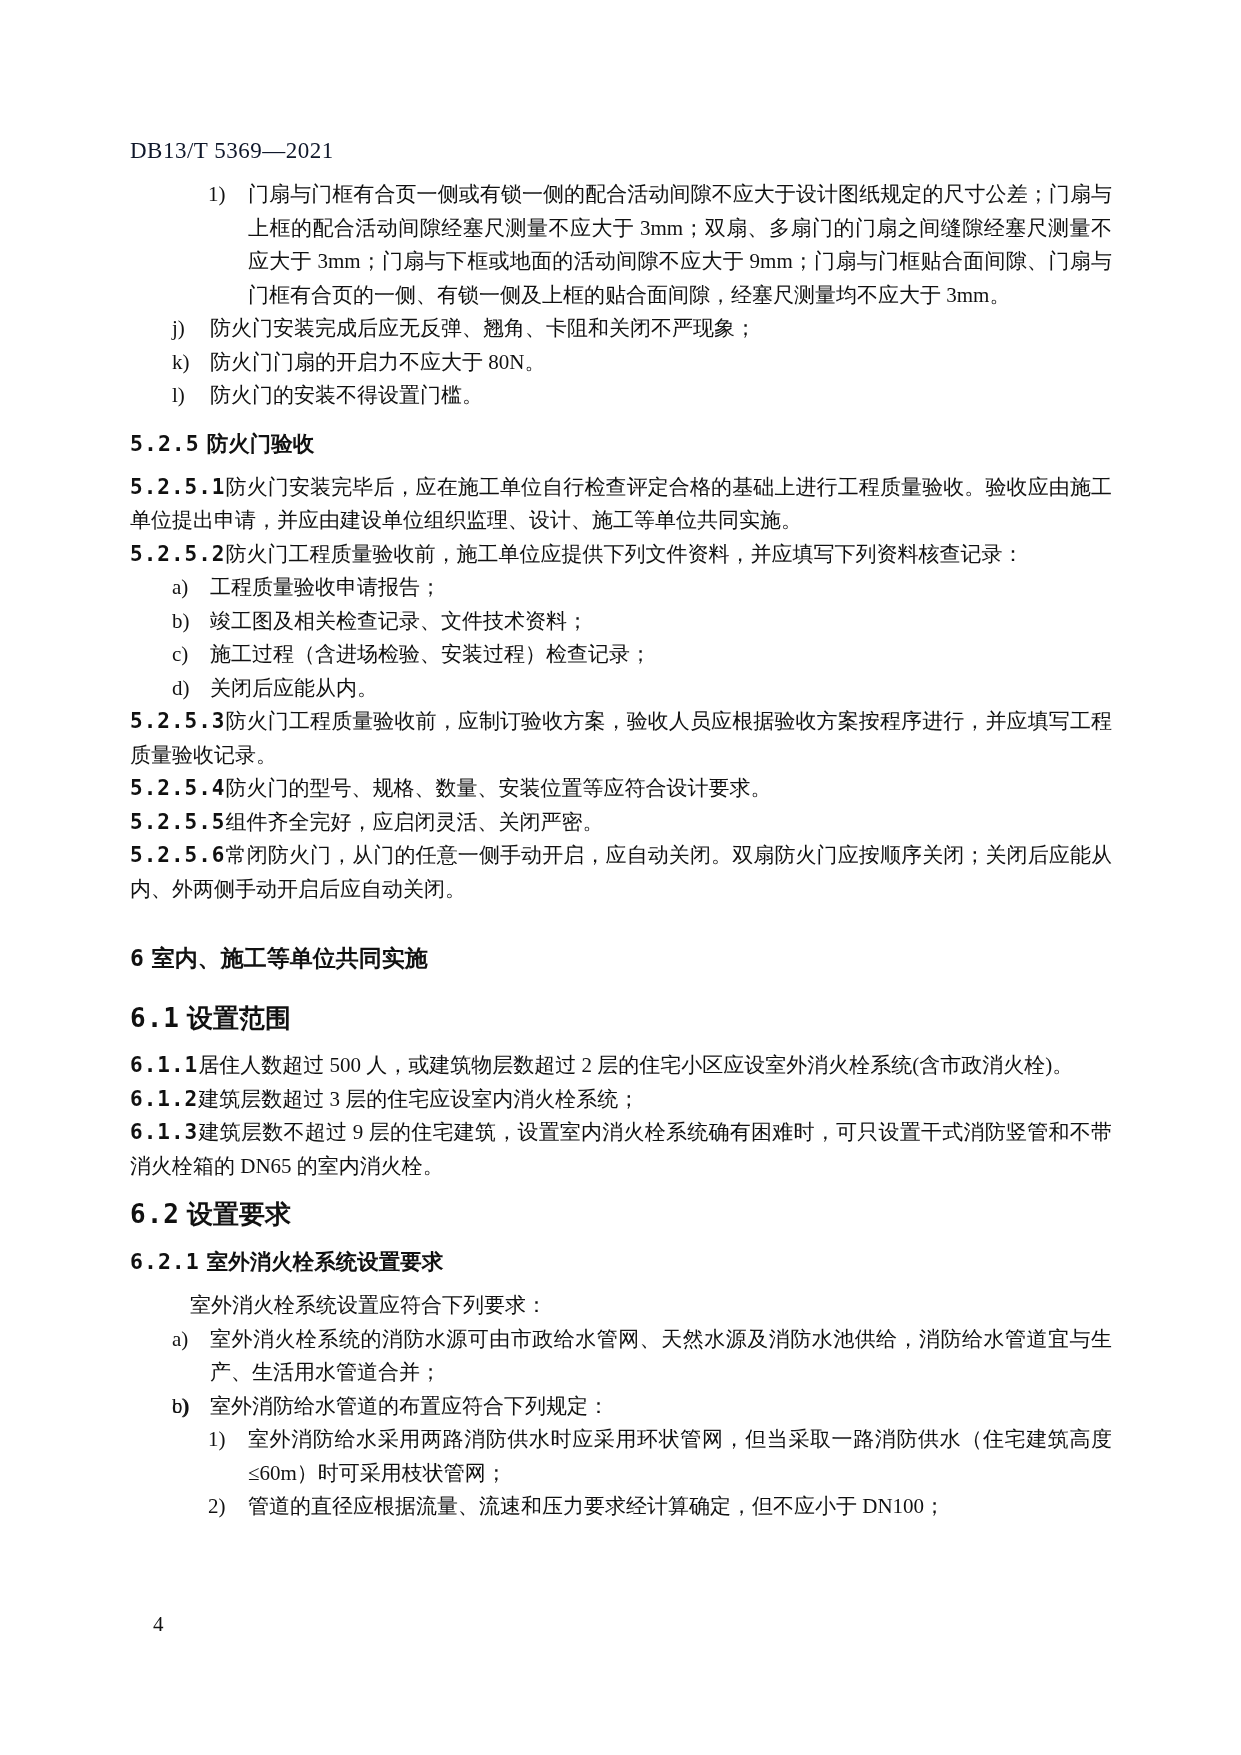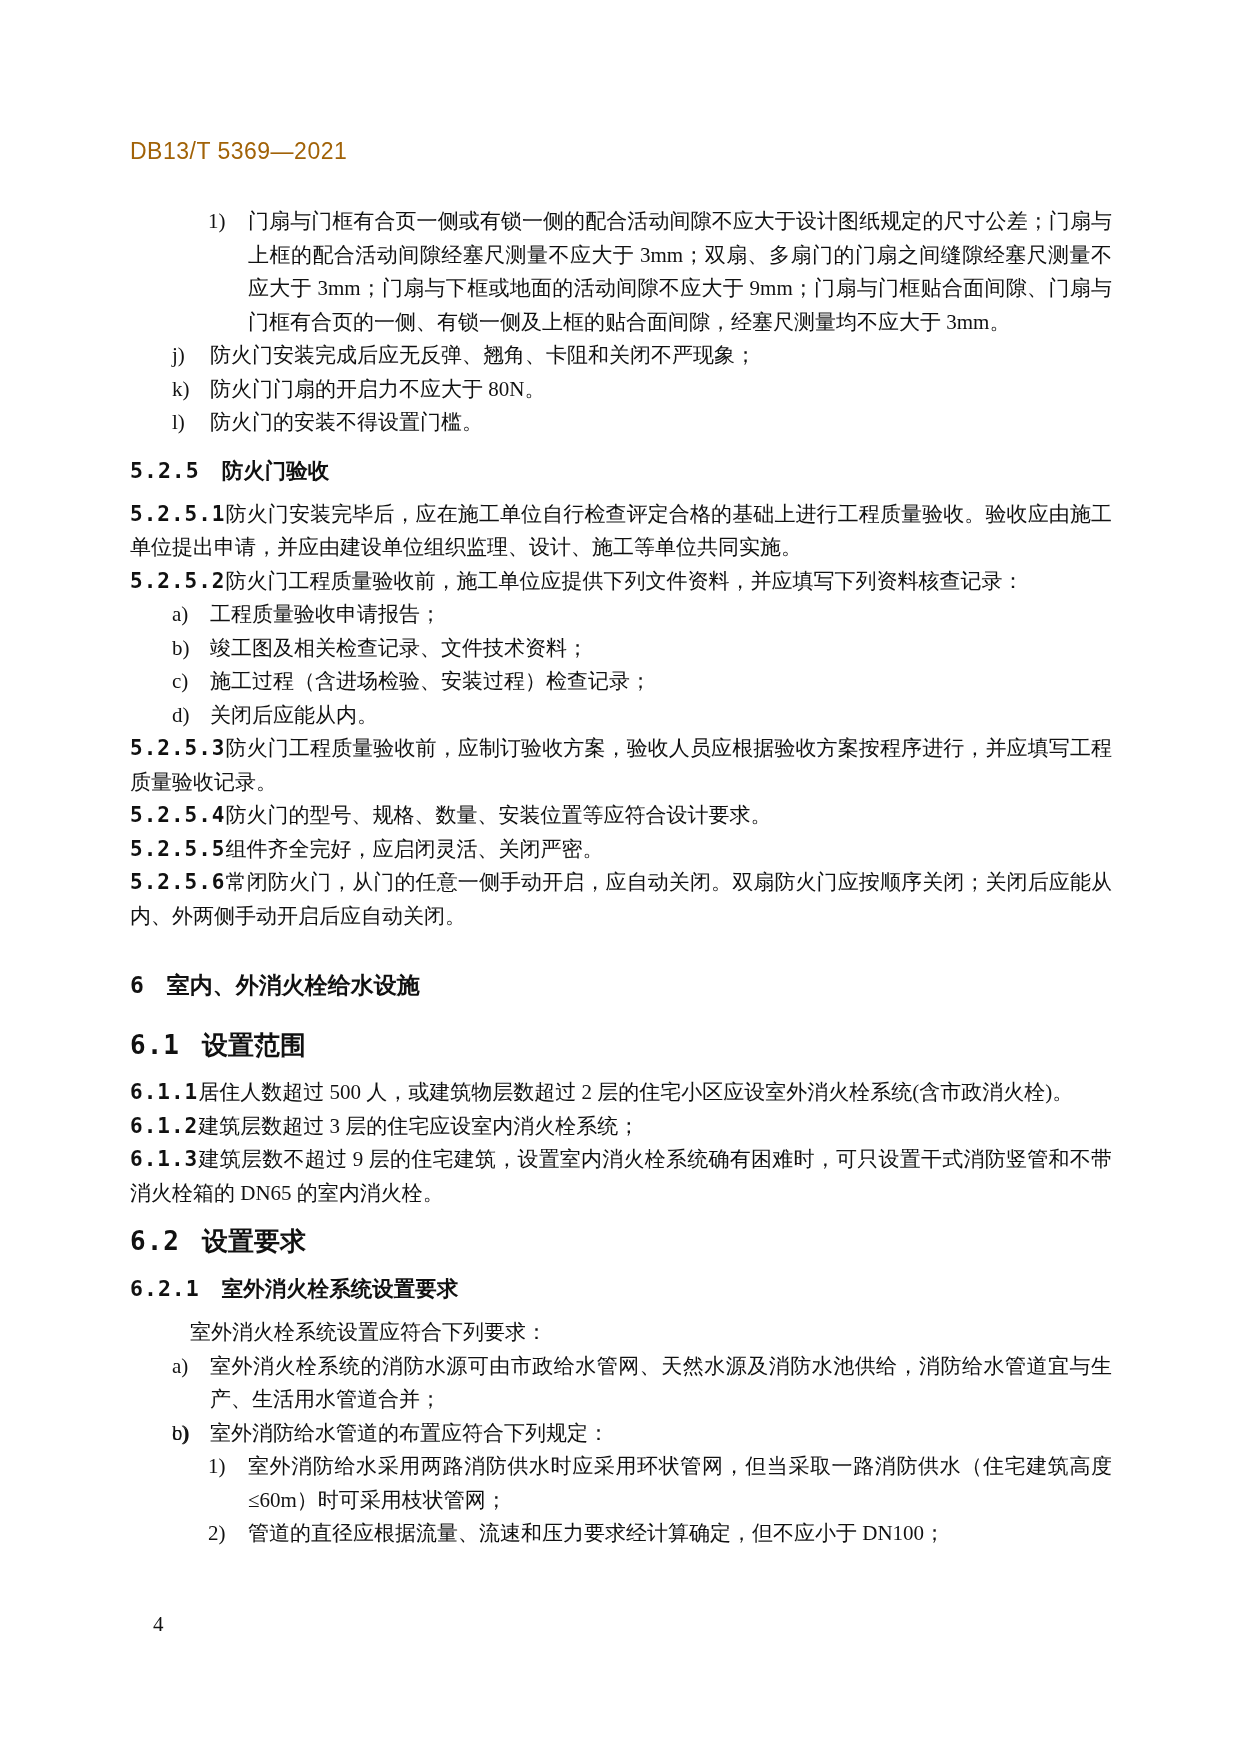--- a/index.html
+++ b/index.html
@@ -14,25 +14,25 @@
     color: #1a1a1a;
     font-family: "Liberation Serif", "DejaVu Serif", serif;
   }
   .page {
     position: absolute;
     left: 130px;
     top: 138px;
     width: 982px;
   }
   .doc-header {
-    font-family: Liberation Sans, sans-serif;
+    font-family: Liberation Serif, serif;
     font-size: 23px;
     letter-spacing: 0.5px;
-    color: #a16207;
-    margin: 0 0 40px 0;
+    color: #0f172a;
+    margin: 0 0 14px 0;
   }
   .body-text, .clause, .item, .para-indent {
     font-size: 21px;
     line-height: 33.5px;
     text-align: justify;
     margin: 0;
     color: #111;
   }
   
   .clause .cnum {
@@ -69,21 +69,21 @@
     font-size: 21.5px;
     line-height: 33px;
     color: #111;
     margin: 14px 0 11px 0;
   }
   .h1 { margin: 36px 0 27px 0; font-size: 23px; }
   .h2 { margin: 15px 0 14px 0; font-size: 26px; }
   .hnum {
     font-family: "DejaVu Sans Mono", "DejaVu Sans", "Liberation Sans", monospace, sans-serif;
     letter-spacing: 1px;
-    margin-right: 22px;
+    margin-right: 7px;
     white-space: nowrap;
   }
   .page-number {
     position: absolute;
     left: 153px;
     top: 1612px;
     font-size: 21px;
     font-family: "Liberation Serif", "DejaVu Serif", serif;
     color: #111;
   }
@@ -148,21 +148,21 @@
     <span class="cnum">5.2.5.4</span><span>防火门的型号、规格、数量、安装位置等应符合设计要求。</span>
   </p>
   <p class="clause">
     <span class="cnum">5.2.5.5</span><span>组件齐全完好，应启闭灵活、关闭严密。</span>
   </p>
   <p class="clause">
     <span class="cnum">5.2.5.6</span><span>常闭防火门，从门的任意一侧手动开启，应自动关闭。双扇防火门应按顺序关闭；关闭后应能从内、外两侧手动开启后应自动关闭。</span>
   </p>
 
   <div class="h1">
-    <span class="hnum">6</span><span>室内、外消火栓给水设施</span>
+    <span class="hnum">6</span><span>室内、施工等单位共同实施</span>
   </div>
 
   <div class="h2">
     <span class="hnum">6.1</span><span>设置范围</span>
   </div>
 
   <p class="clause">
     <span class="cnum">6.1.1</span><span>居住人数超过 500 人，或建筑物层数超过 2 层的住宅小区应设室外消火栓系统(含市政消火栓)。</span>
   </p>
   <p class="clause">

